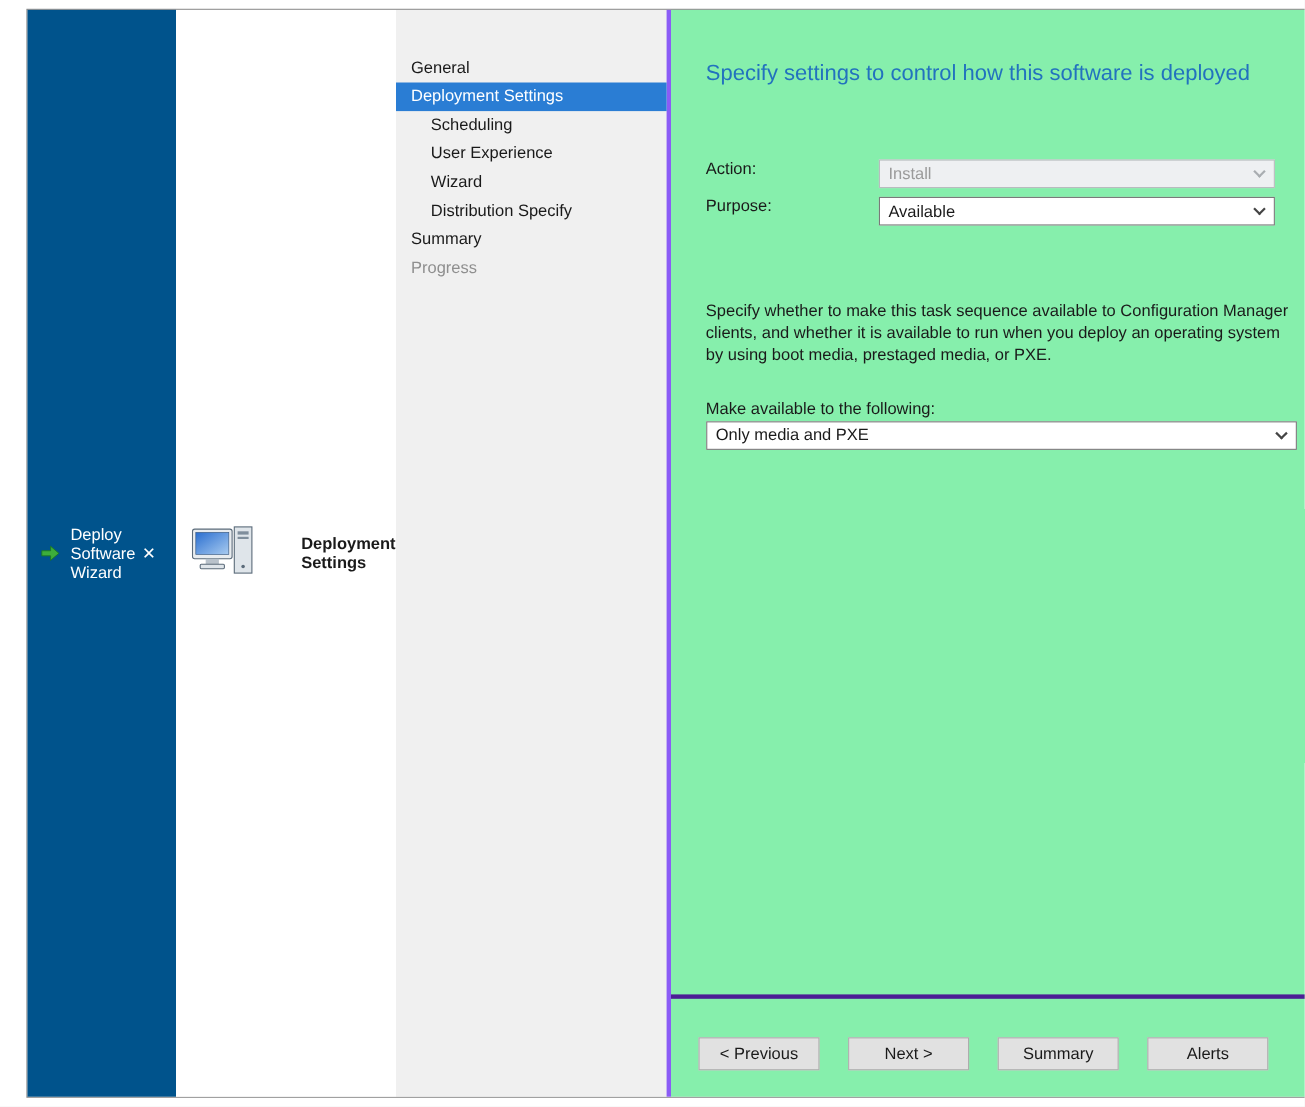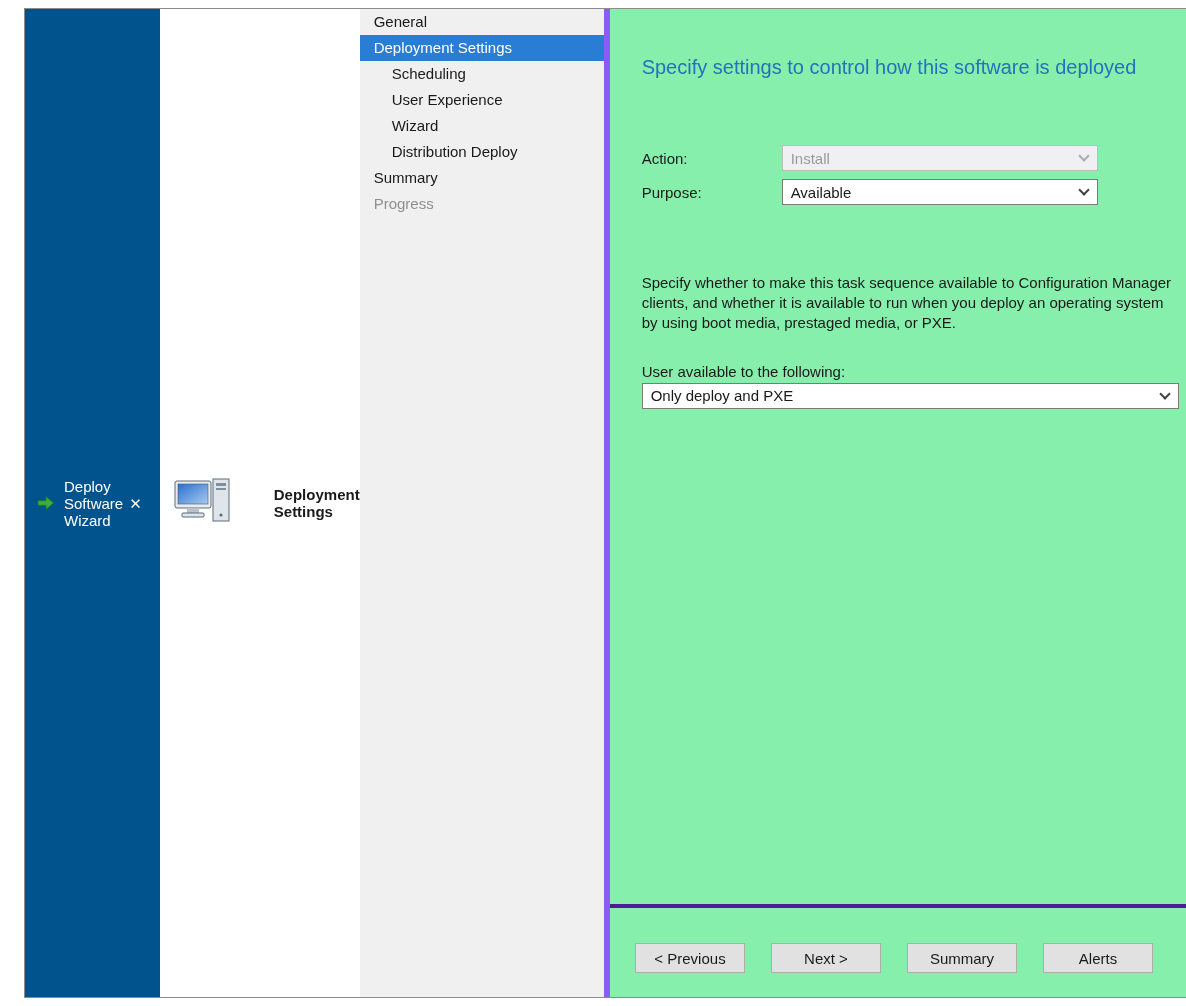--- a/index.html
+++ b/index.html
@@ -39,37 +39,38 @@
     display:flex; align-items:center;
     padding-left:14px;
   }
   .header-icon { width:58px; height:52px; display:inline-flex; }
   .header-title { font-weight:bold; margin-left:42px; }
   
   .body { flex:1; display:flex; min-height:0; }
   .sidebar {
     flex:0 0 250px; width:250px;
     background:#f0f0f0;
-    border-right:6px solid #8b5cf6;
+    border-right:4px solid #8b5cf6;
+    padding-top:40px;
   }
   .side-item { height:26px; line-height:26px; padding-left:14px; cursor:pointer; white-space:nowrap; }
   .side-item.indent { padding-left:32px; }
   .side-item.selected { background:#2a7dd4; color:#ffffff; }
   .side-item.disabled { color:#8f8f8f; cursor:default; }
   
   .content { flex:1; display:flex; flex-direction:column; background:#86efac; min-width:0; }
   .main { flex:1; padding:47px 14px 0 32px; }
   .heading {
     color:#2272be; font-size:20px; font-weight:normal;
     margin-bottom:66px;
   }
-  .form-row { display:flex; align-items:center; margin-bottom:8px; }
+  .form-row { display:flex; margin-bottom:8px;gap:17px; }
   .field-label { width:140px; flex:0 0 140px; }
   .combo {
-    width:316px; height:26px;
+    width:360px; height:26px;
     background:#ffffff;
     border:1px solid #7a7a7a;
     display:flex; align-items:center; justify-content:space-between;
     padding:0 9px 0 8px;
     cursor:pointer;
     overflow:hidden; white-space:nowrap;
   }
   .combo.disabled {
     background:#eef0f2;
     border-color:#b8bcbf;
@@ -142,21 +143,21 @@
   </div>
 
   <div class="body">
 
     <div class="sidebar">
       <div class="side-item">General</div>
       <div class="side-item selected">Deployment Settings</div>
       <div class="side-item indent">Scheduling</div>
       <div class="side-item indent">User Experience</div>
       <div class="side-item indent">Wizard</div>
-      <div class="side-item indent">Distribution Deploy</div>
+      <div class="side-item indent">Distribution Specify</div>
       <div class="side-item">Summary</div>
       <div class="side-item disabled">Progress</div>
     </div>
 
     <div class="content">
       <div class="main">
 
         <h1 class="heading">Specify settings to control how this software is deployed</h1>
 
         <div class="form-row">
@@ -170,23 +171,23 @@
         <div class="form-row">
           <span class="field-label">Purpose:</span>
           <div class="combo">
             <span>Available</span>
             <span class="chevron"></span>
           </div>
         </div>
 
         <p class="description">Specify whether to make this task sequence available to Configuration Manager clients, and whether it is available to run when you deploy an operating system by using boot media, prestaged media, or PXE.</p>
 
-        <div class="make-label">User available to the following:</div>
+        <div class="make-label">Make available to the following:</div>
         <div class="combo wide">
-          <span>Only deploy and PXE</span>
+          <span>Only media and PXE</span>
           <span class="chevron"></span>
         </div>
 
       </div>
 
       <div class="footer">
         <button class="btn">&lt; Previous</button>
         <button class="btn">Next &gt;</button>
         <button class="btn">Summary</button>
         <button class="btn">Alerts</button>

